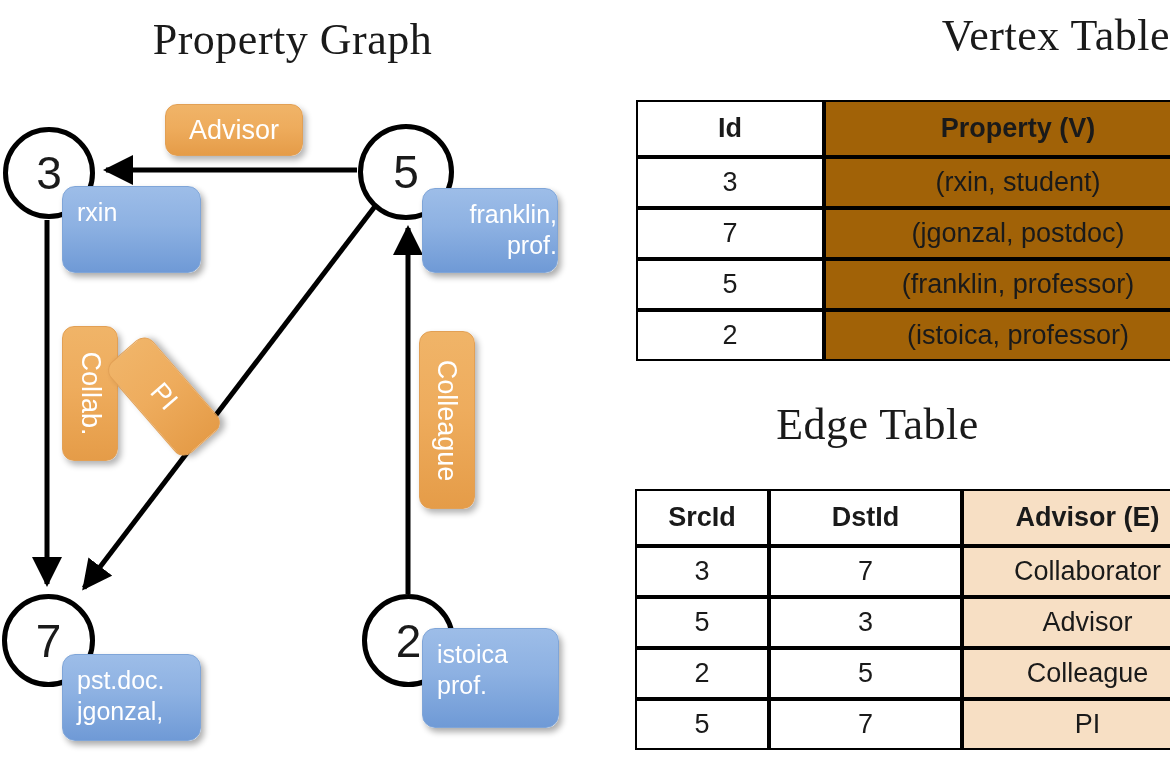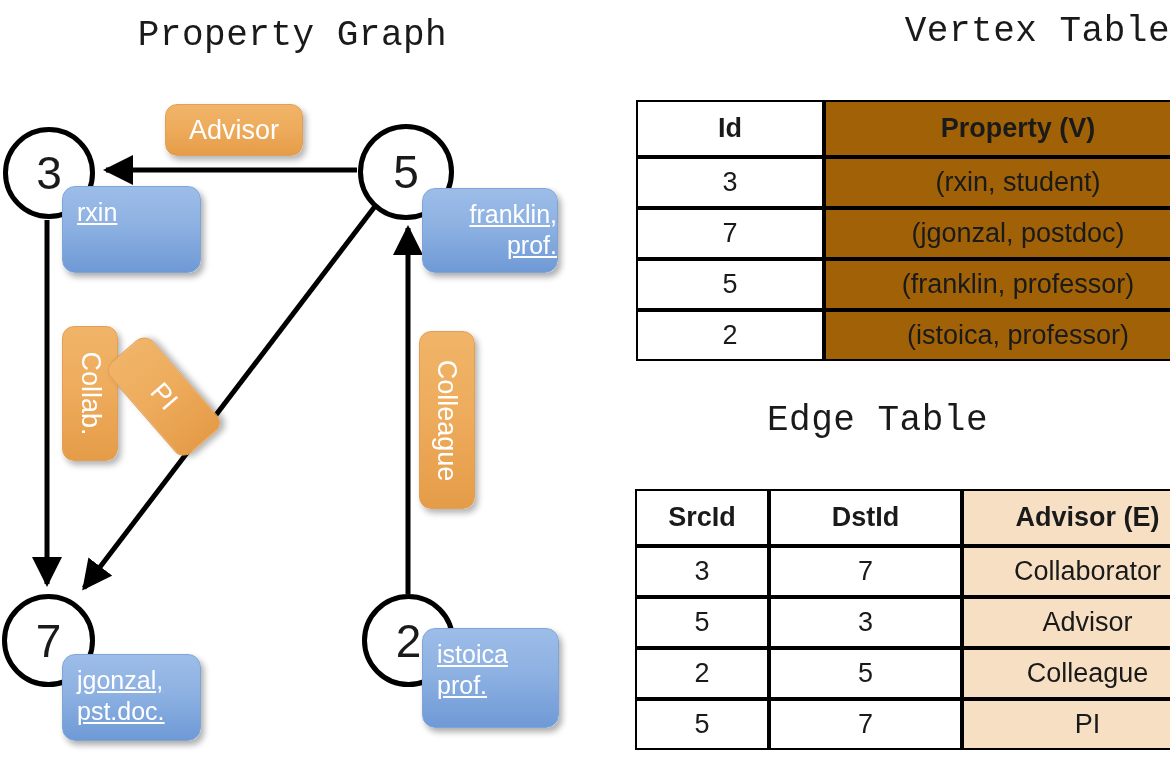--- a/index.html
+++ b/index.html
@@ -12,23 +12,23 @@
     height: 760px;
     position: relative;
     overflow: hidden;
     font-family: "Liberation Sans", sans-serif;
     color: #000000;
   }
 
   
   .title {
     position: absolute;
-    font-family: Liberation Mono, monospace;
-    font-weight: 300;
-    font-size: 36px;
+    font-family: Liberation Serif, serif;
+    font-weight: 300;
+    font-size: 44px;
     line-height: 1;
     color: #1a1a1a;
     letter-spacing: 0.5px;
     white-space: nowrap;
     text-align: center;
   }
   #title-property-graph { left: 0;   top: 18px;  width: 585px; }
   #title-vertex-table   { left: 585px; top: 14px; width: 585px; text-align: right; }
   #title-edge-table     { left: 585px; top: 403px; width: 585px; }
 
@@ -72,21 +72,20 @@
     border-radius: 13px;
     background: linear-gradient(to bottom, #9dbde8 0%, #8db1e2 45%, #6f9ad6 100%);
     border: 1px solid #7fa5d8;
     box-shadow: 3px 4px 6px rgba(0,0,0,0.33);
     color: #ffffff;
     font-size: 25px;
     font-weight: 300;
     font-family: "Liberation Sans", sans-serif;
     line-height: 1.22;
     padding: 10px 0 0 14px;
-    text-decoration: underline;
   }
   #prop-rxin     { left: 62px;  top: 186px; width: 139px; height: 87px; }
   #prop-franklin { left: 422px; top: 188px; width: 136px; height: 85px; text-align: right; }
   #prop-jgonzal  { left: 62px;  top: 654px; width: 139px; height: 87px; }
   #prop-istoica  { left: 422px; top: 628px; width: 137px; height: 100px; }
 
   
   .edge-label {
     position: absolute;
     box-sizing: border-box;
@@ -186,22 +185,22 @@
   </div>
 
   <div class="prop-box" id="prop-rxin">
     <div>rxin</div>
   </div>
   <div class="prop-box" id="prop-franklin">
     <div>franklin,</div>
     <div>prof.</div>
   </div>
   <div class="prop-box" id="prop-jgonzal">
+    <div>pst.doc.</div>
     <div>jgonzal,</div>
-    <div>pst.doc.</div>
   </div>
   <div class="prop-box" id="prop-istoica">
     <div>istoica</div>
     <div>prof.</div>
   </div>
 
   <div class="edge-label" id="edge-label-advisor">
     <span>Advisor</span>
   </div>
   <div class="edge-label" id="edge-label-collab">

